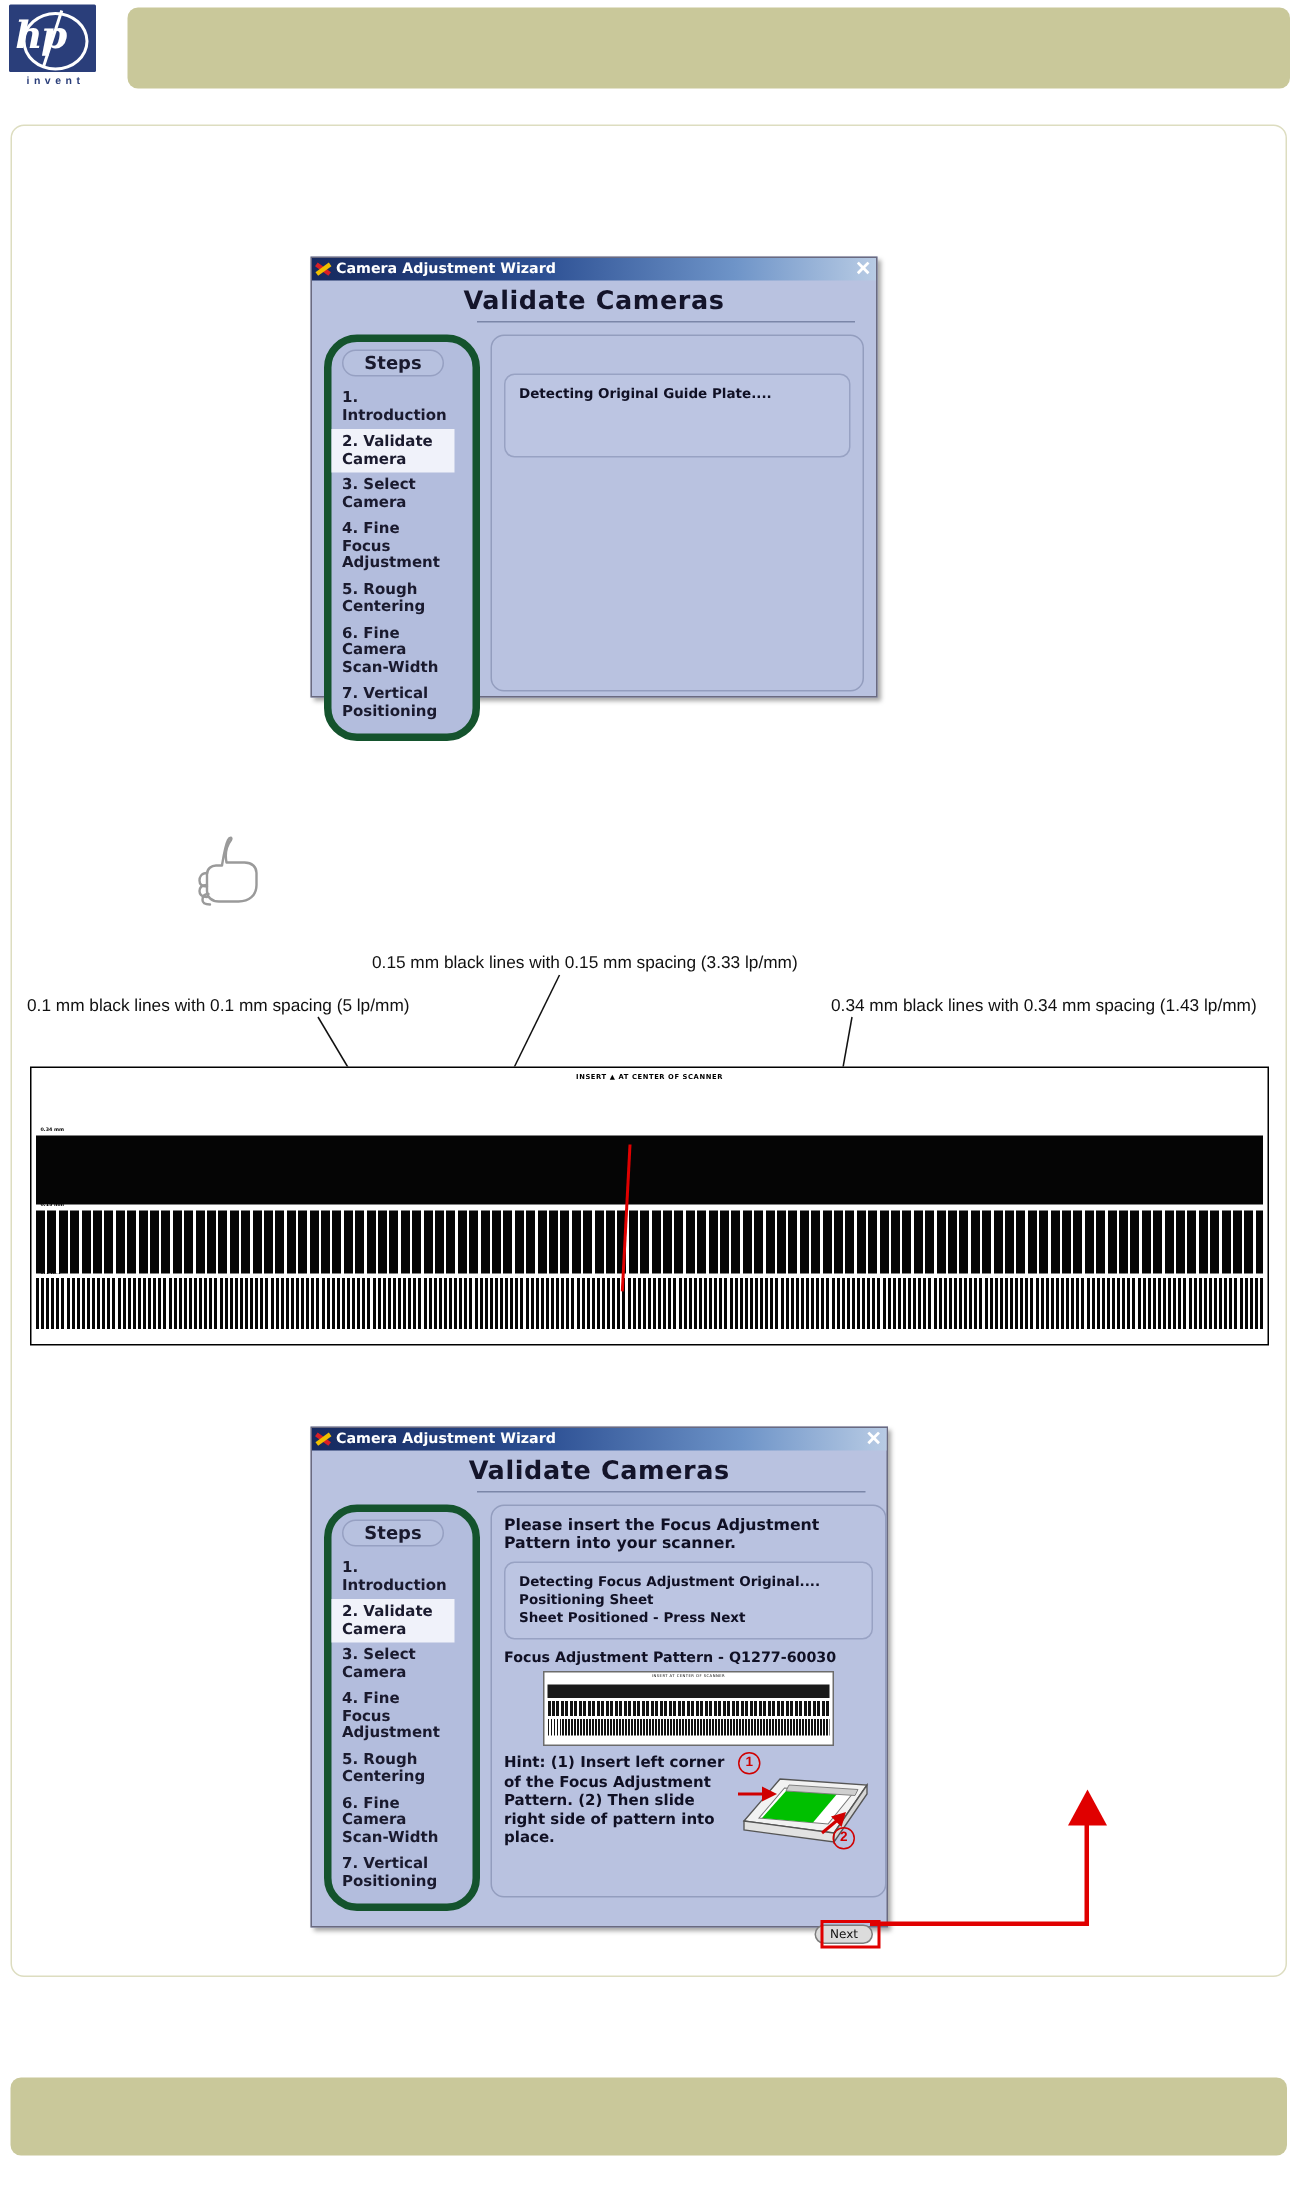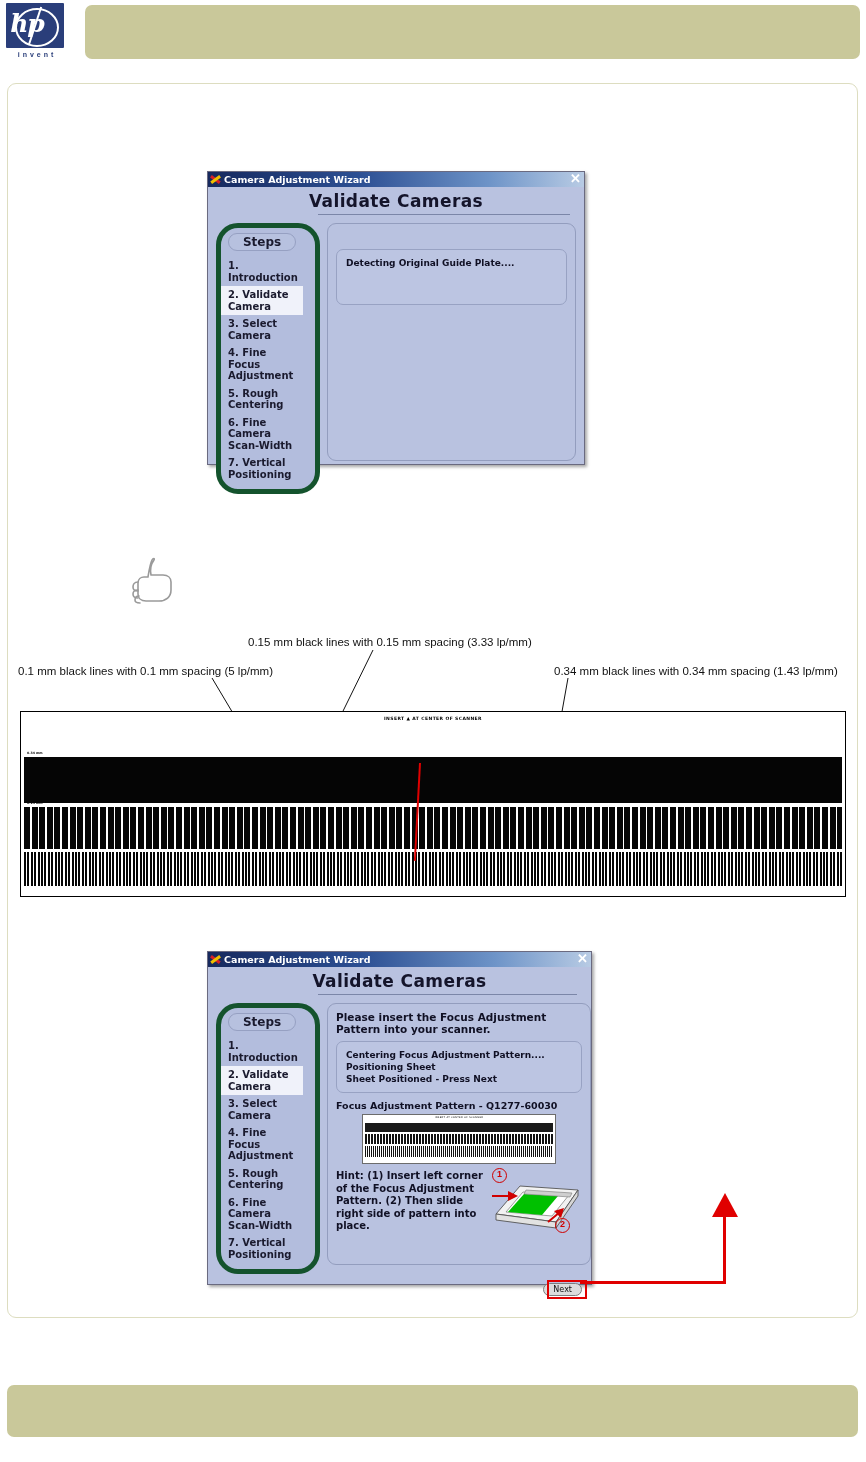--- a/index.html
+++ b/index.html
@@ -324,21 +324,21 @@
       <div class="wz-step active">2. Validate Camera</div>
       <div class="wz-step">3. Select Camera</div>
       <div class="wz-step">4. Fine Focus Adjustment</div>
       <div class="wz-step">5. Rough Centering</div>
       <div class="wz-step">6. Fine Camera Scan-Width</div>
       <div class="wz-step">7. Vertical Positioning</div>
     </div>
     <div class="wz-main" style="height:262px;">
       <div class="wz-instr">Please insert the Focus Adjustment Pattern into your scanner.</div>
       <div class="wz-statusbox" style="margin-top:6px;">
-        <div class="wz-statusline">Centering Focus Adjustment Pattern....</div>
+        <div class="wz-statusline">Detecting Focus Adjustment Original....</div>
         <div class="wz-statusline">Positioning Sheet</div>
         <div class="wz-statusline">Sheet Positioned - Press Next</div>
       </div>
 
       <div class="wz-pat-caption">Focus Adjustment Pattern - Q1277-60030</div>
       <div class="wz-pat-thumb">
         <div class="tiny-cap">INSERT AT CENTER OF SCANNER</div>
         <div class="band band-a"></div>
         <div class="band band-b"></div>
         <div class="band band-c"></div>

